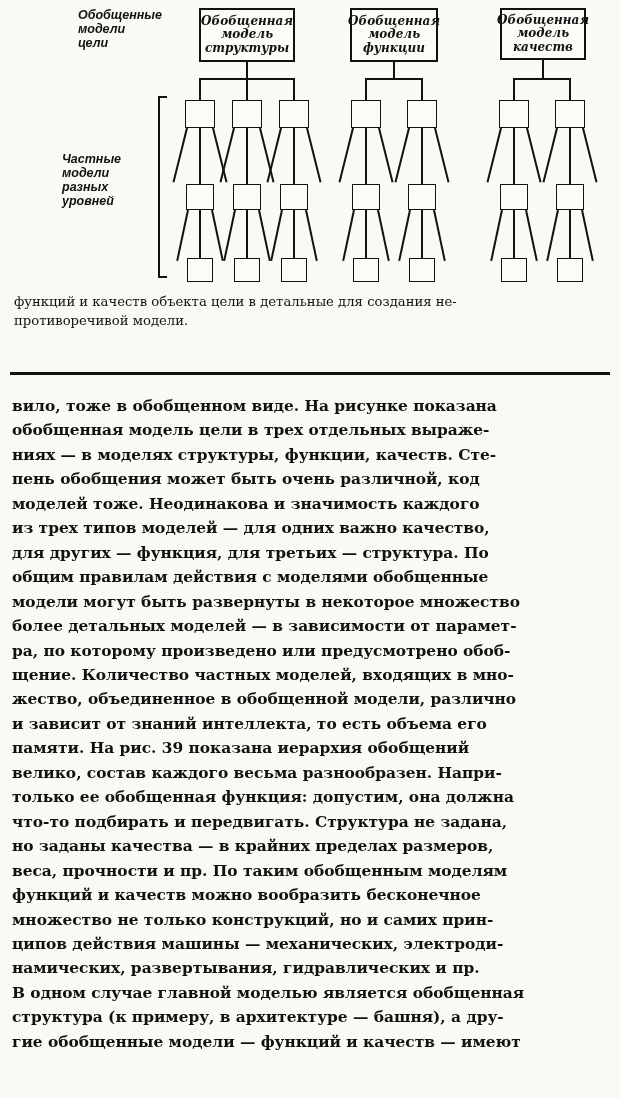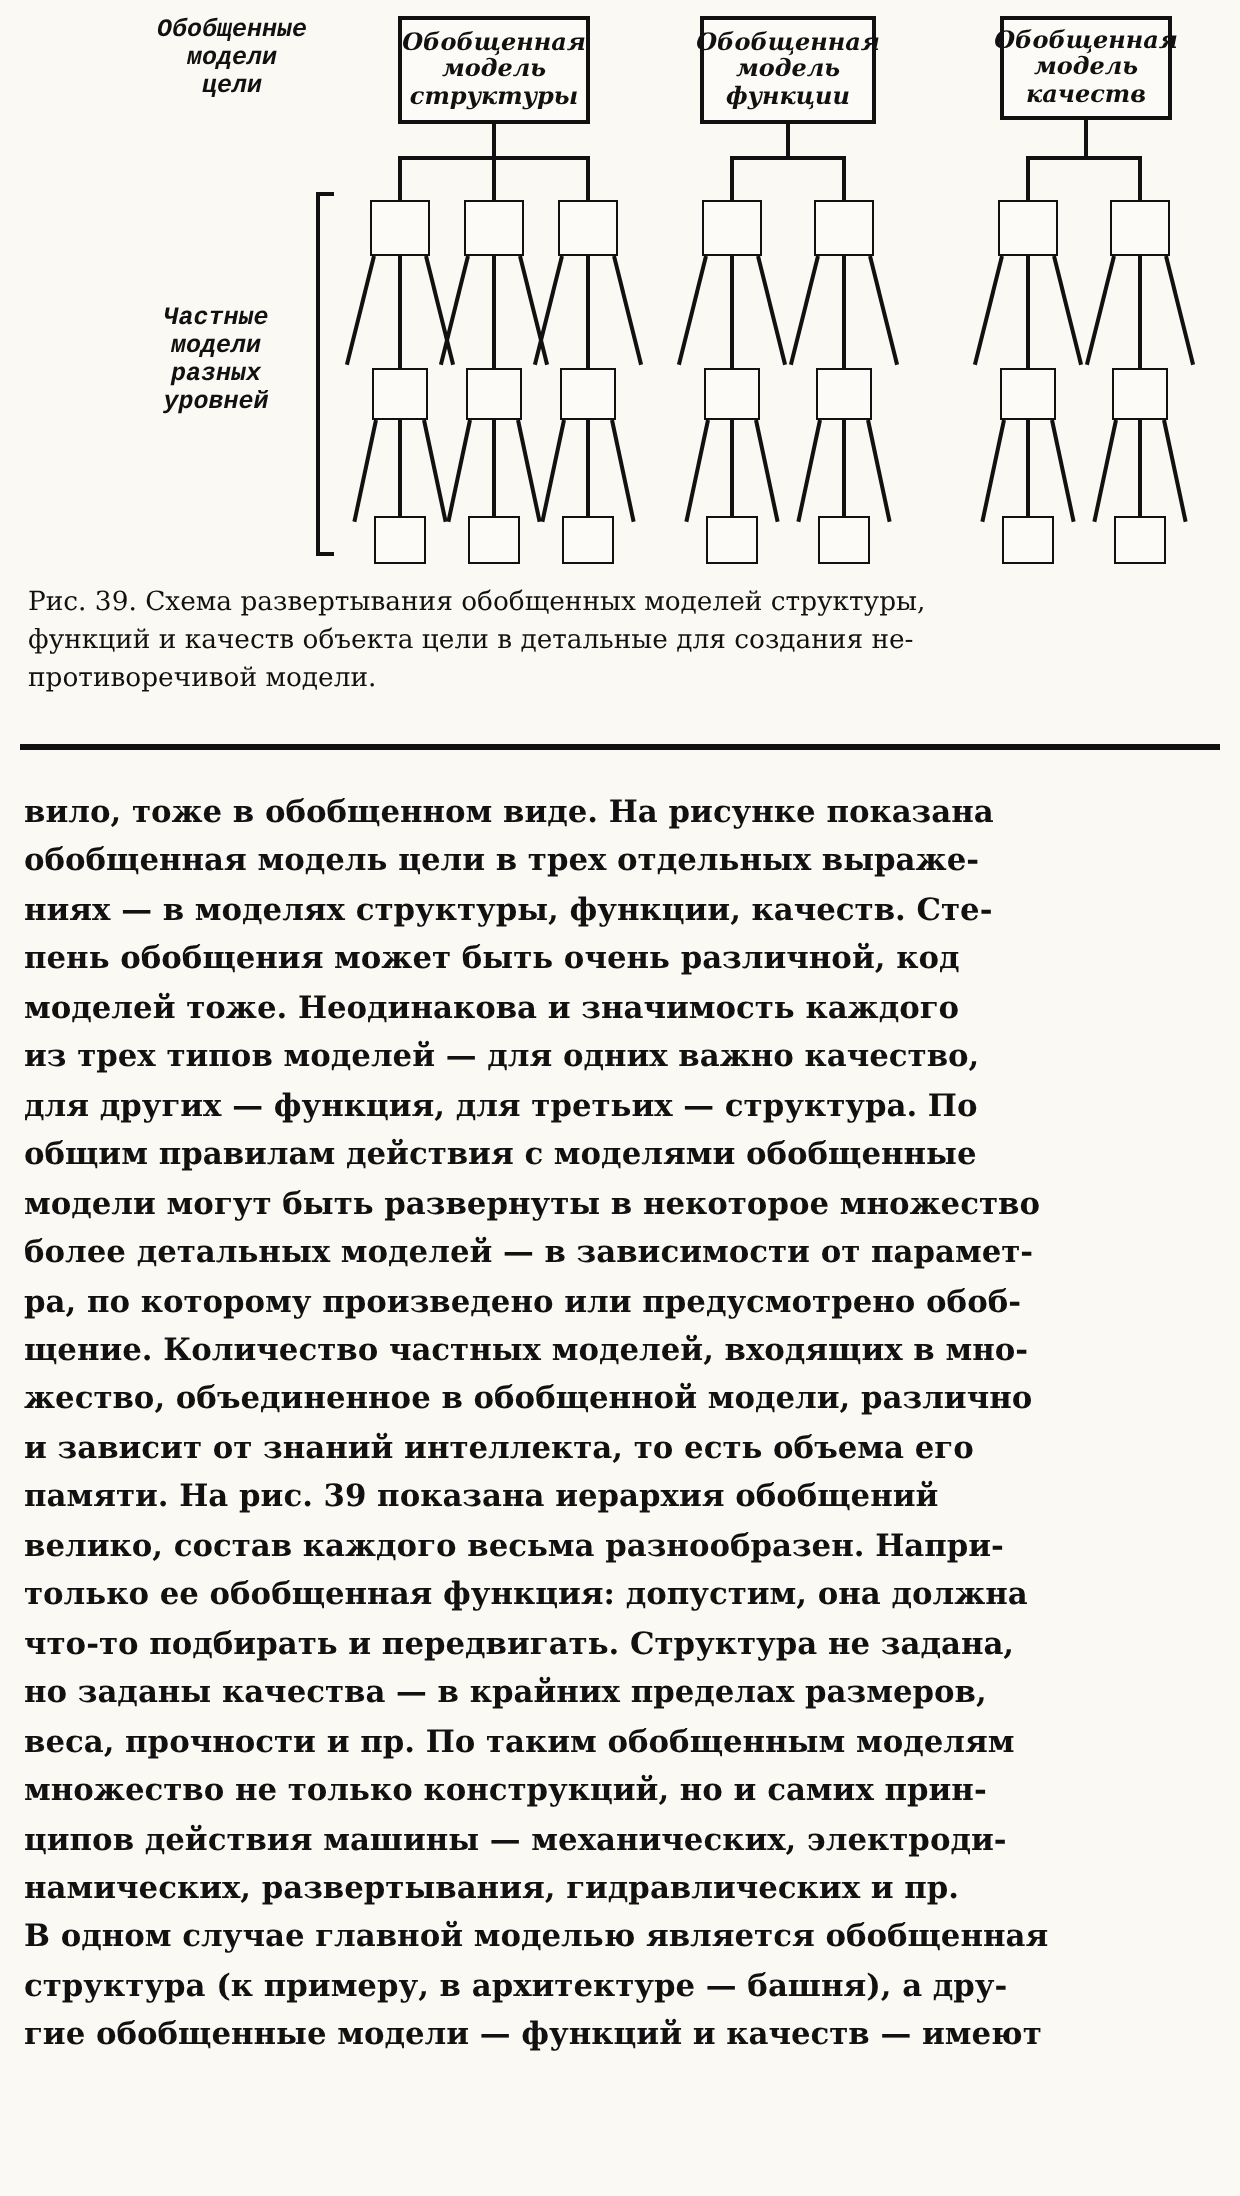--- a/index.html
+++ b/index.html
@@ -23,26 +23,26 @@
   }
 
   
   .figure {
     position: relative;
     width: 620px;
     height: 292px;
   }
   .fig-label {
     position: absolute;
-    font-family: Liberation Mono, monospace;
+    font-family: Liberation Sans, sans-serif;
     font-style: italic;
     font-weight: bold;
     font-size: 12.5px;
     line-height: 14px;
-    text-align: center;
+    text-align: left;
     color: #111;
   }
   .topbox {
     position: absolute;
     border: 2px solid #111;
     background: #fdfbf7;
     font-family: "DejaVu Serif", serif;
     font-style: italic;
     font-weight: bold;
     font-size: 12px;
@@ -227,21 +227,20 @@
     <div class="node" style="left:187px; top:258px; width:26px; height:24px;"></div>
     <div class="node" style="left:234px; top:258px; width:26px; height:24px;"></div>
     <div class="node" style="left:281px; top:258px; width:26px; height:24px;"></div>
     <div class="node" style="left:353px; top:258px; width:26px; height:24px;"></div>
     <div class="node" style="left:409px; top:258px; width:26px; height:24px;"></div>
     <div class="node" style="left:501px; top:258px; width:26px; height:24px;"></div>
     <div class="node" style="left:557px; top:258px; width:26px; height:24px;"></div>
   </div>
 
   <div class="caption">
-    <span>Рис. 39. Схема развертывания обобщенных моделей структуры,</span>
     <span>функций и качеств объекта цели в детальные для создания не-</span>
     <span>противоречивой модели.</span>
   </div>
 
   <div class="rule"></div>
 
   <div class="bodytext">
     <span class="line">вило, тоже в обобщенном виде. На рисунке показана</span>
     <span class="line">обобщенная модель цели в трех отдельных выраже-</span>
     <span class="line">ниях — в моделях структуры, функции, качеств. Сте-</span>
@@ -255,20 +254,21 @@
     <span class="line">ра, по которому произведено или предусмотрено обоб-</span>
     <span class="line">щение. Количество частных моделей, входящих в мно-</span>
     <span class="line">жество, объединенное в обобщенной модели, различно</span>
     <span class="line">и зависит от знаний интеллекта, то есть объема его</span>
     <span class="line">памяти. На рис. 39 показана иерархия обобщений</span>
     <span class="line">велико, состав каждого весьма разнообразен. Напри-</span>
     <span class="line">только ее обобщенная функция: допустим, она должна</span>
     <span class="line">что-то подбирать и передвигать. Структура не задана,</span>
     <span class="line">но заданы качества — в крайних пределах размеров,</span>
     <span class="line">веса, прочности и пр. По таким обобщенным моделям</span>
+    <span class="line">функций и качеств можно вообразить бесконечное</span>
     <span class="line">множество не только конструкций, но и самих прин-</span>
     <span class="line">ципов действия машины — механических, электроди-</span>
     <span class="line">намических, развертывания, гидравлических и пр.</span>
     <span class="line">В одном случае главной моделью является обобщенная</span>
     <span class="line">структура (к примеру, в архитектуре — башня), а дру-</span>
     <span class="line">гие обобщенные модели — функций и качеств — имеют</span>
   </div>
 
 </div>
 

